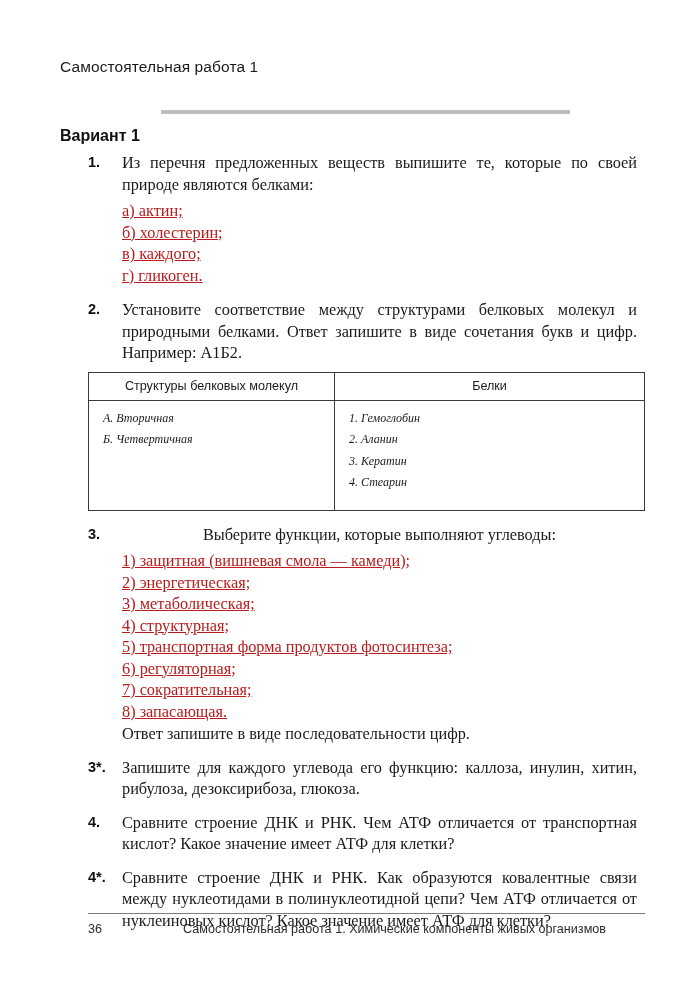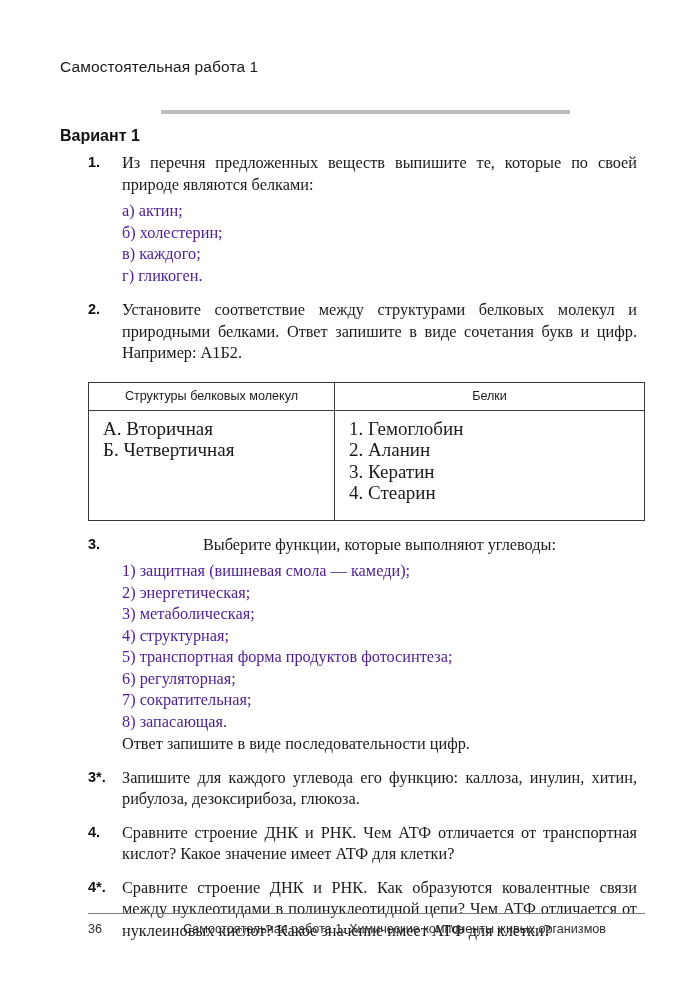--- a/index.html
+++ b/index.html
@@ -102,35 +102,36 @@
     color: #1a1a1a;
     hyphens: none;
   }
   .q-text.nojust { text-align: center; }
 
   .sublist {
     margin-top: 5px;
     font-family: "Liberation Serif", "DejaVu Serif", serif;
     font-size: 16.3px;
     line-height: 21.5px;
-    color: #4c1d95;
+    color: #b91c1c;
+    text-decoration: underline;
   }
   .sublist div { white-space: nowrap; }
 
   .tail {
     margin-top: 1px;
     font-family: "Liberation Serif", "DejaVu Serif", serif;
     font-size: 16.3px;
     line-height: 21.5px;
     color: #1a1a1a;
   }
 
   
   .tbl-wrap {
-    margin: 18px 0 13px -34px;
+    margin: 8px 0 13px -34px;
     width: 556px;
   }
   table.match {
     border-collapse: collapse;
     width: 556px;
     table-layout: fixed;
   }
   table.match td, table.match th {
     border: 1.4px solid #3a3a3a;
     padding: 0;
@@ -142,24 +143,25 @@
     font-family: "Liberation Sans", "DejaVu Sans", sans-serif;
     font-size: 12.6px;
     font-weight: 400;
     color: #1a1a1a;
     text-align: center;
     padding: 6px 4px 6px 4px;
     height: 15px;
   }
   table.match td {
     font-family: "Liberation Serif", "DejaVu Serif", serif;
-    font-size: 19px;
+    font-size: 12px;
     line-height: 21.5px;
     color: #1a1a1a;
     padding: 7px 10px 14px 14px;
+    font-style: italic;
   }
   table.match td .cellrow { white-space: nowrap; }
   .cell-tall { height: 88px; }
 
   
   .footer-rule {
     position: absolute;
     left: 88px;
     top: 913px;
     width: 557px;

